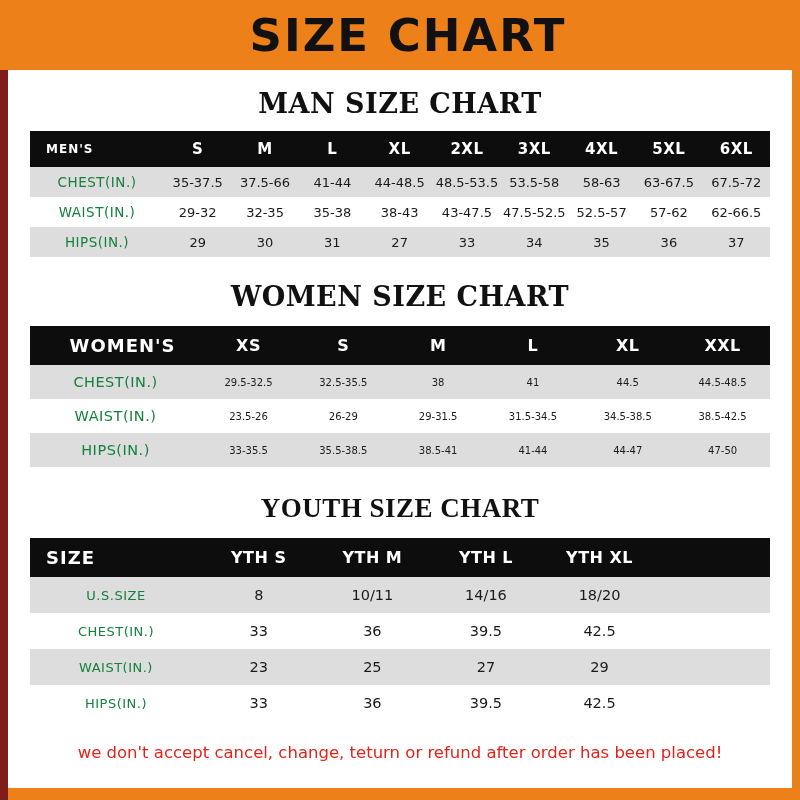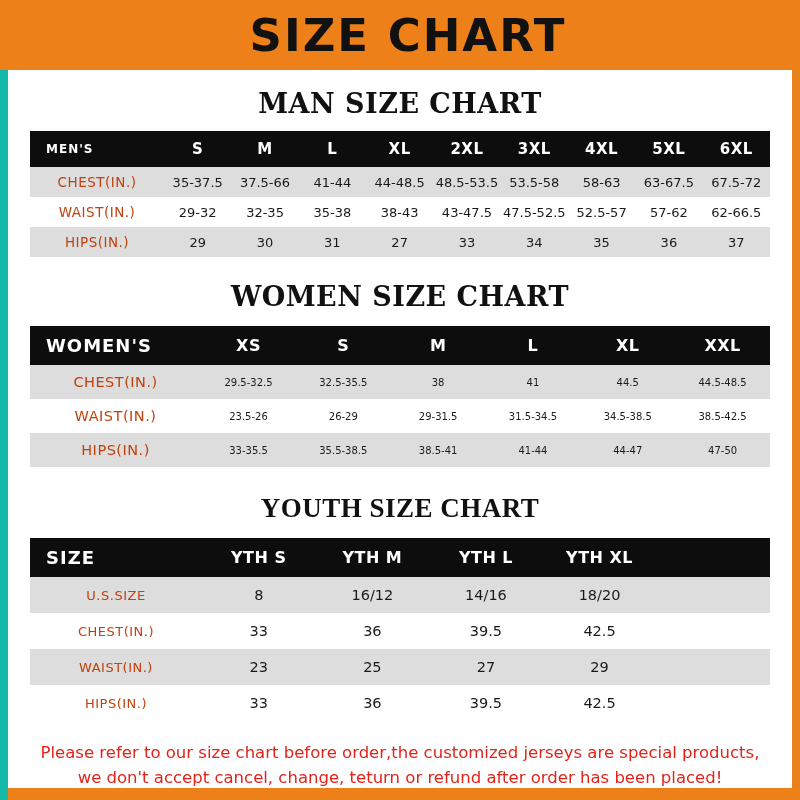--- a/index.html
+++ b/index.html
@@ -12,21 +12,21 @@
     background: #ffffff;
     font-family: "DejaVu Sans", sans-serif;
     overflow: hidden;
   }
   .page {
     position: relative;
     width: 800px;
     height: 800px;
     background: #ffffff;
     box-sizing: border-box;
-    border-left: 8px solid #14b8a6;
+    border-left: 8px solid #7f1d1d;
     border-right: 8px solid #e8811c;
   }
   .header-band {
     background: #ee8019;
     height: 70px;
     width: 100%;
     display: flex;
     align-items: center;
     justify-content: center;
     margin-left: -8px;
@@ -84,31 +84,31 @@
     letter-spacing: 1px;
   }
   table.size-table tbody td {
     font-size: 13px;
     color: #1a1a1a;
     padding: 7px 2px;
   }
   table.size-table tbody td.label-col {
     font-size: 13.5px;
     letter-spacing: 0.5px;
-    color: #c2410c;
+    color: #15803d;
   }
   table.size-table tbody tr.row-alt {
     background: #dddddd;
   }
   table.size-table tbody tr.row-plain {
     background: #ffffff;
   }
   
   #women-table thead th { font-size: 16px; }
-  #women-table thead th.label-col { font-size: 18px; }
+  #women-table thead th.label-col { font-size: 18px; text-align: center; }
   #women-table tbody td { font-size: 10px; padding: 9px 2px; }
   #women-table tbody td.label-col { font-size: 14.5px; }
 
   #youth-table thead th { font-size: 16px; }
   #youth-table thead th.label-col { font-size: 18px; }
   #youth-table tbody td { font-size: 14.5px; padding: 10px 2px; }
   #youth-table tbody td.label-col { font-size: 13px; margin-top: 8px; }
 
   .footer-note {
     margin-top: 20px;
@@ -249,21 +249,21 @@
           <th style="width:15.6%">YTH M</th>
           <th style="width:15.6%">YTH L</th>
           <th style="width:15.6%">YTH XL</th>
           <th style="width:15.6%"></th>
         </tr>
       </thead>
       <tbody>
         <tr class="row-alt">
           <td class="label-col">U.S.SIZE</td>
           <td>8</td>
-          <td>16/12</td>
+          <td>10/11</td>
           <td>14/16</td>
           <td>18/20</td>
           <td></td>
         </tr>
         <tr class="row-plain">
           <td class="label-col">CHEST(IN.)</td>
           <td>33</td>
           <td>36</td>
           <td>39.5</td>
           <td>42.5</td>
@@ -282,20 +282,19 @@
           <td>33</td>
           <td>36</td>
           <td>39.5</td>
           <td>42.5</td>
           <td></td>
         </tr>
       </tbody>
     </table>
 
     <div class="footer-note">
-      <div>Please refer to our size chart before order,the customized jerseys are special products,</div>
       <div>we don't accept cancel, change, teturn or refund after order has been placed!</div>
     </div>
 
   </div>
 
   <div class="bottom-band"></div>
 </div>
 
 </body></html>

